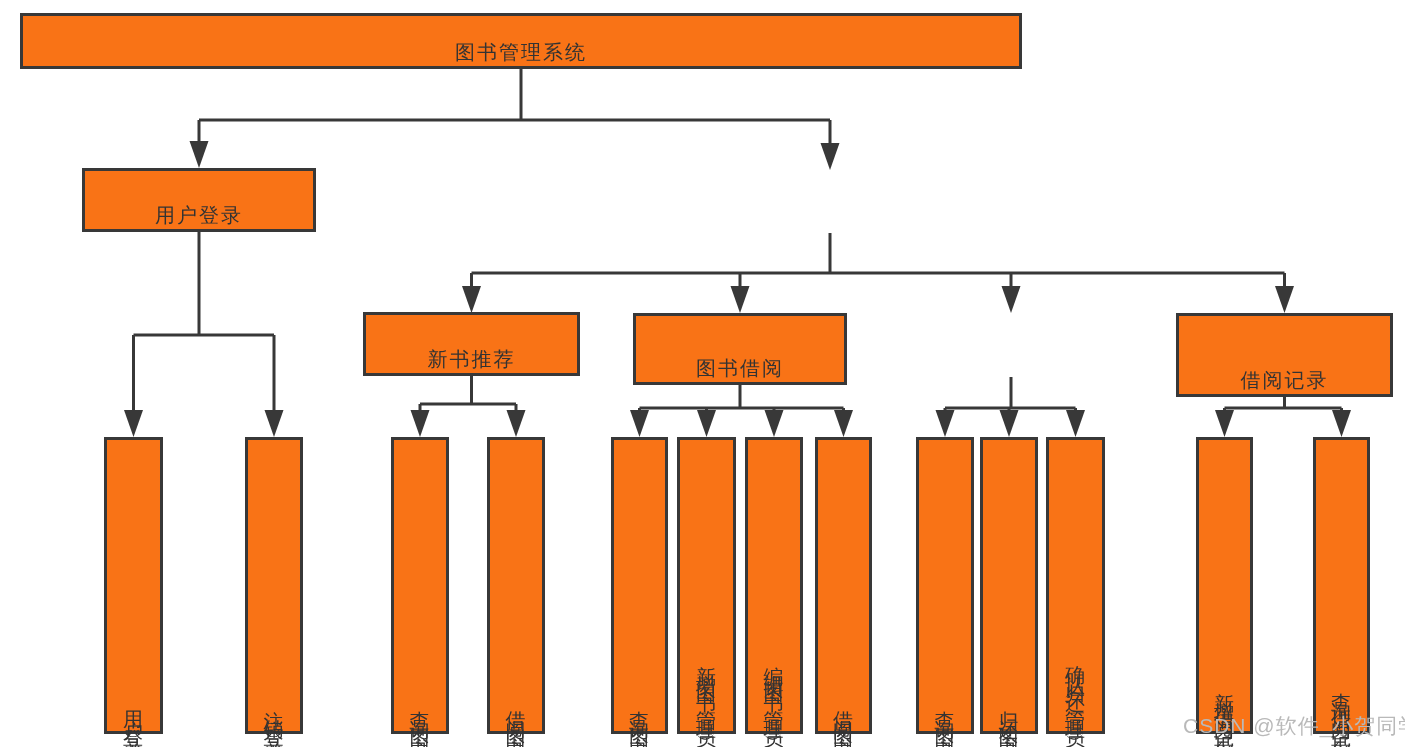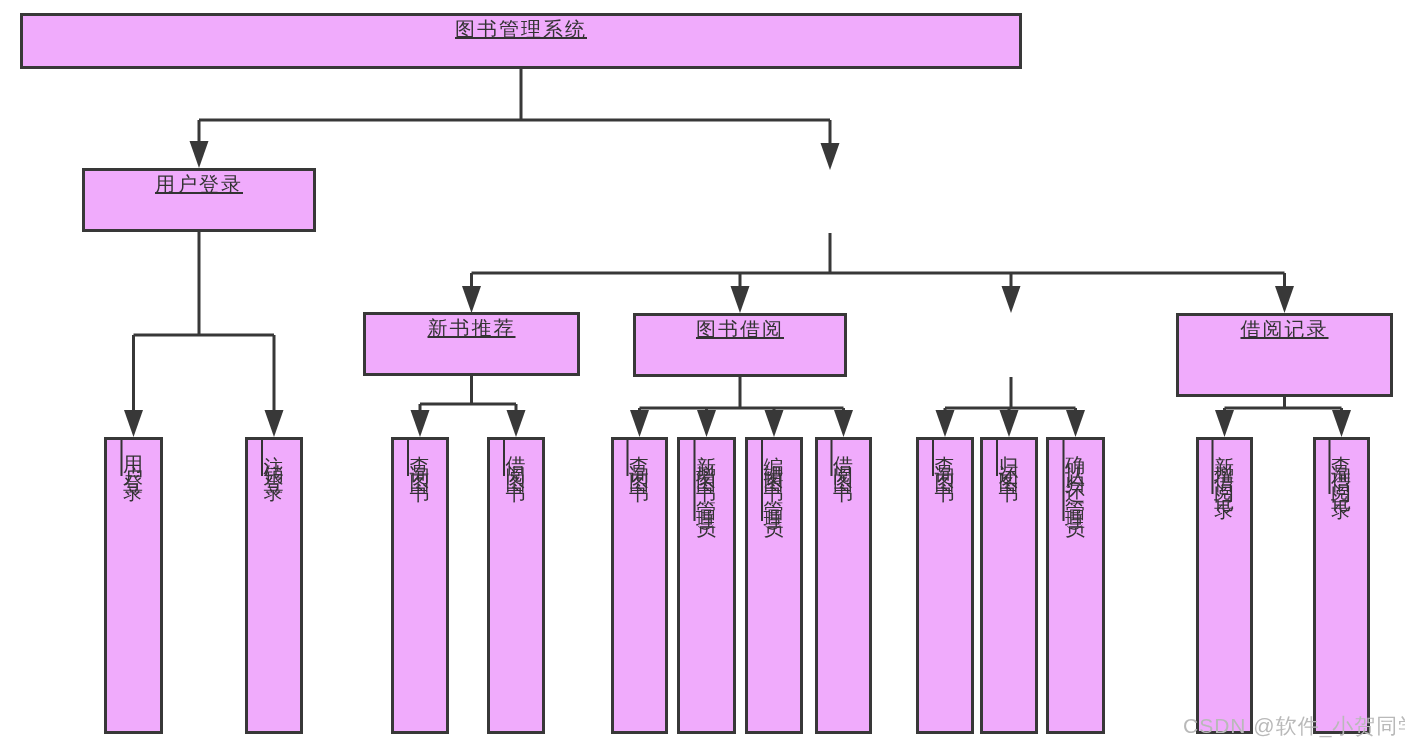--- a/index.html
+++ b/index.html
@@ -9,27 +9,26 @@
     background:#ffffff;
     font-family:"Liberation Sans","DejaVu Sans",sans-serif;
     color:#333333;
     overflow:hidden;
   }
   .wires { position:absolute; left:0; top:0; width:1405px; height:747px; }
   .node {
     position:absolute;
     box-sizing:border-box;
     border:3px solid #383838;
-    background:#f0abfc;
-    display:flex; align-items:flex-start; justify-content:center;
+    background:#f97316;
+    display:flex; align-items:flex-end; justify-content:center;
     font-size:20px;
     letter-spacing:2px;
     color:#333333;
     z-index:2;
-    text-decoration:underline;
   }
   .leaf { z-index:2; }
   .leaf .vtext {
     writing-mode:vertical-rl;
     text-orientation:mixed;
     letter-spacing:9px;
     line-height:1;
     font-size:20px;
     white-space:nowrap;
   }
@@ -85,21 +84,21 @@
     <span>图书管理系统</span>
   </div>
 
   <div class="node" style="left:82px;top:168px;width:234px;height:64px">
     <span>用户登录</span>
   </div>
 
   <div class="node" style="left:363px;top:312px;width:217px;height:64px">
     <span>新书推荐</span>
   </div>
-  <div class="node" style="left:633px;top:313px;width:214px;height:64px">
+  <div class="node" style="left:633px;top:313px;width:214px;height:72px">
     <span>图书借阅</span>
   </div>
   <div class="node" style="left:1176px;top:313px;width:217px;height:84px">
     <span>借阅记录</span>
   </div>
 
   <div class="node leaf" style="left:104px;top:437px;width:59px;height:297px">
     <span class="vtext">用户登录</span>
   </div>
   <div class="node leaf" style="left:245px;top:437px;width:58px;height:297px">

